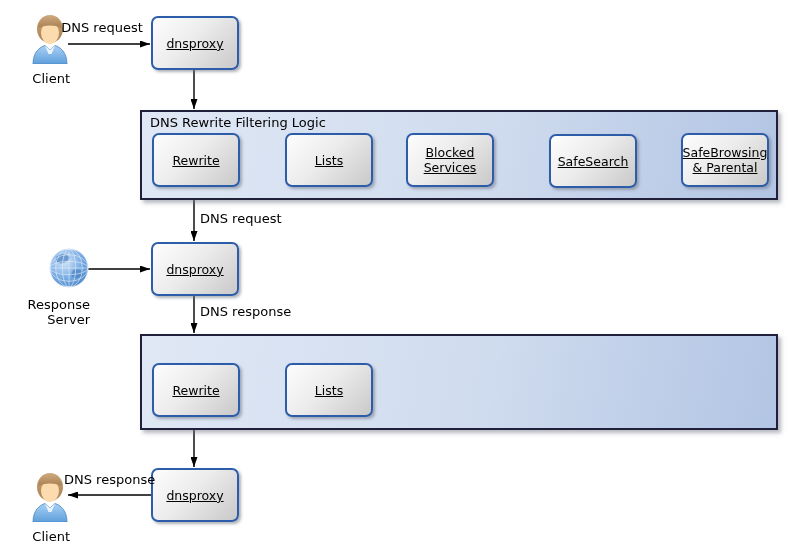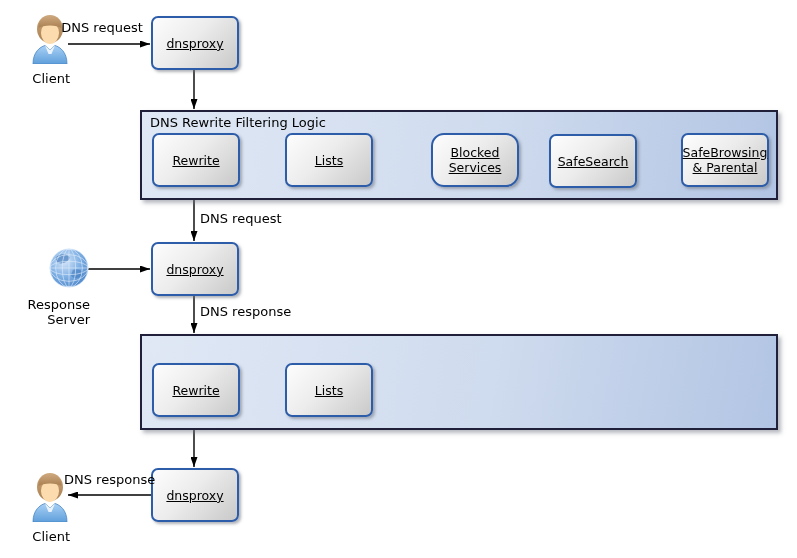--- a/index.html
+++ b/index.html
@@ -82,21 +82,21 @@
   <div class="edge-label center" style="left:58px;top:21px;width:88px;">DNS request</div>
 
   <div class="group" style="left:140px;top:110px;width:638px;height:90px;">
     <div class="group-title">DNS Rewrite Filtering Logic</div>
     <div class="node" style="left:10px;top:21px;">
       <span>Rewrite</span>
     </div>
     <div class="node" style="left:143px;top:21px;">
       <span>Lists</span>
     </div>
-    <div class="node" style="left:289px;top:21px;border-radius:13px;">
+    <div class="node" style="left:264px;top:21px;">
       <span>Blocked Services</span>
     </div>
     <div class="node" style="left:407px;top:22px;">
       <span>SafeSearch</span>
     </div>
     <div class="node" style="left:539px;top:21px;">
       <span>SafeBrowsing &amp; Parental</span>
     </div>
   </div>
 

